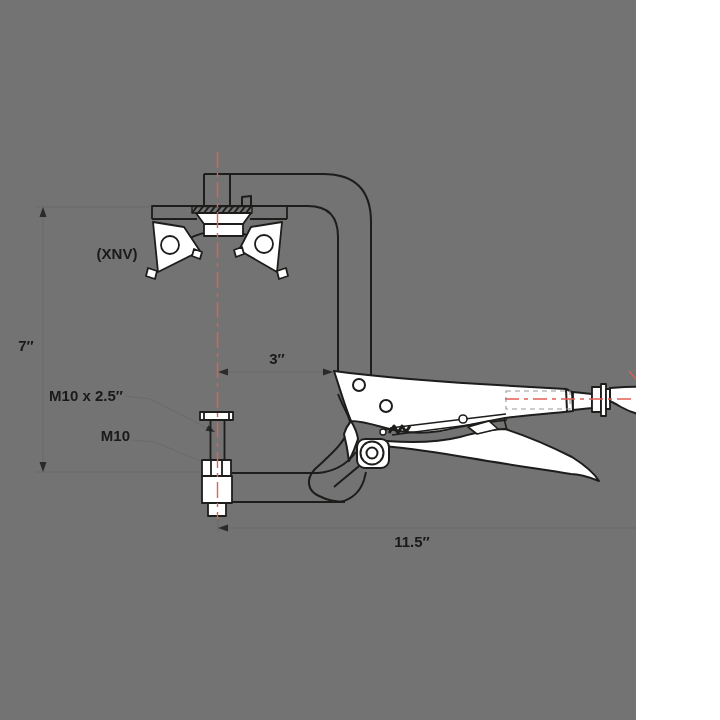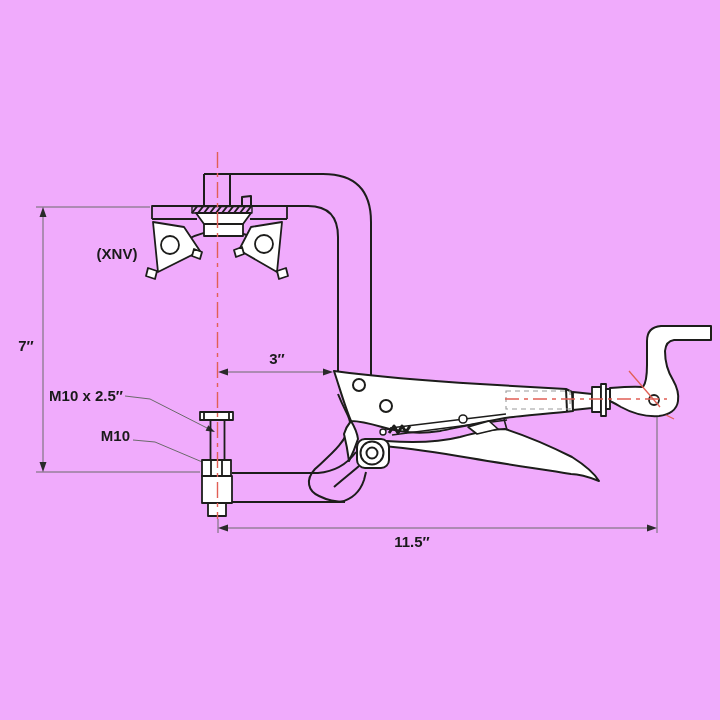--- a/index.html
+++ b/index.html
@@ -1,16 +1,16 @@
 <!DOCTYPE html>
 <html><head>
 <meta charset="utf-8">
 <style>
   html,body{margin:0;padding:0;background:#ffffff;}
-  .canvas{position:relative;width:720px;height:720px;background:#f0abfc;overflow:hidden;
+  .canvas{position:relative;width:636px;height:720px;background:#737373;overflow:hidden;
           font-family:"Liberation Sans", sans-serif;}
   svg{display:block;}
   text{font-family:"Liberation Sans", sans-serif;font-weight:bold;fill:#1a1a1a;}
   .lbl{font-size:15px;}
 </style>
 </head>
 <body>
 
 <div class="canvas">
 <svg width="720" height="720" viewBox="0 0 720 720">

